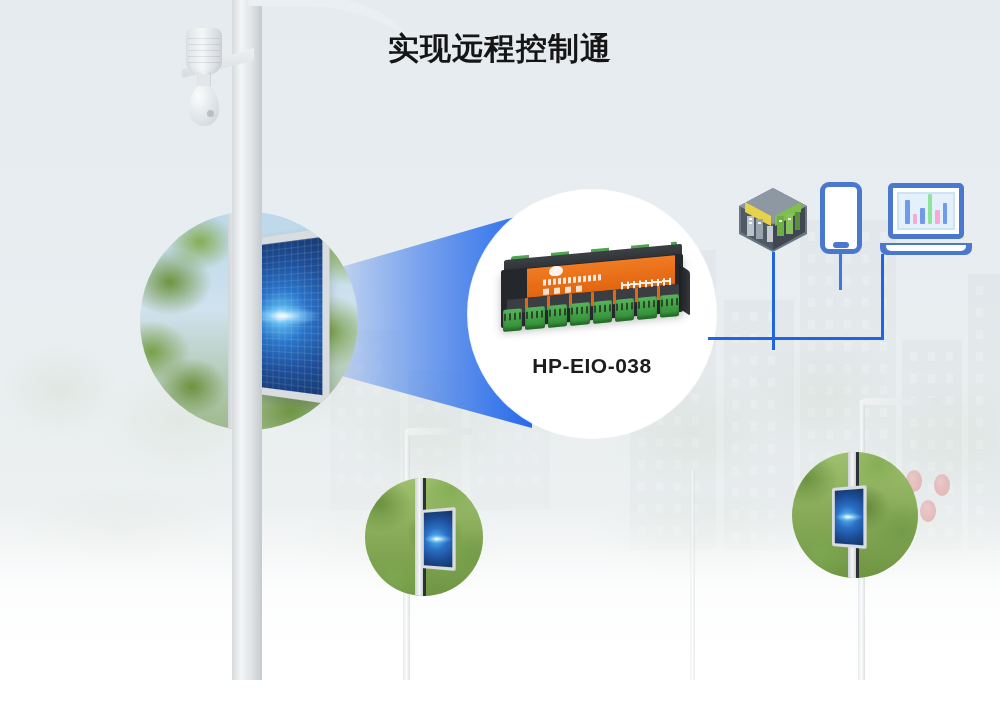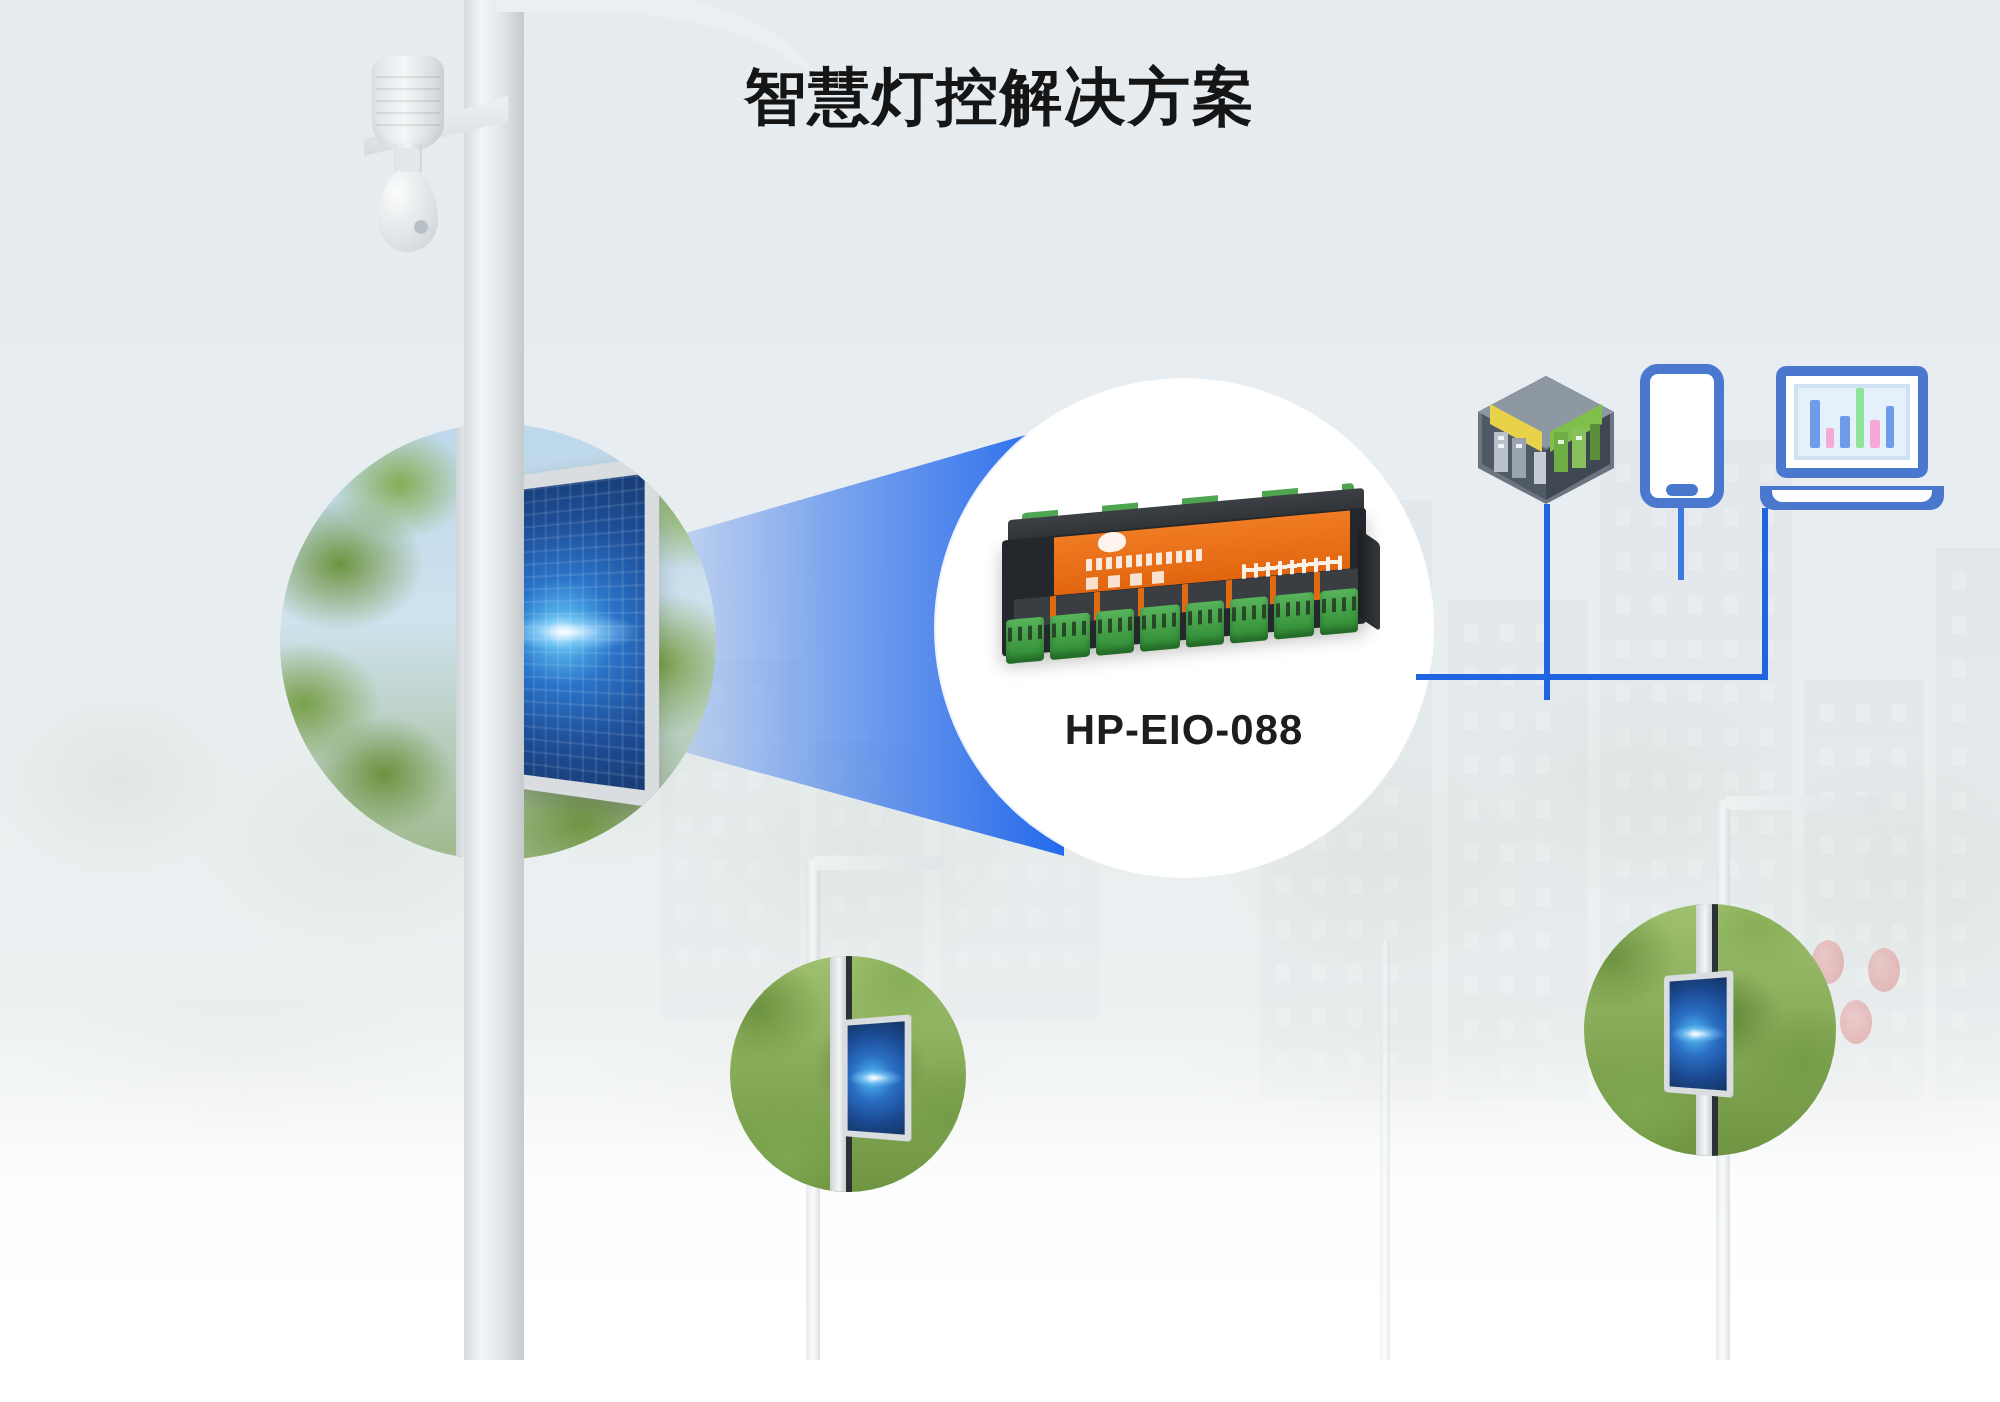--- a/index.html
+++ b/index.html
@@ -708,21 +708,21 @@
         <div class="term"></div>
         <div class="term"></div>
         <div class="term"></div>
       <div class="term"></div>
         <div class="term"></div>
         <div class="term"></div>
         <div class="term"></div>
     </div>
   </div>
 
-  <div class="dev-label">HP-EIO-088</div>
+  <div class="dev-label">HP-EIO-038</div>
 
   <div class="ln" style="left:772px; top:252px; width:3px; height:98px;"></div>
   <div class="ln" style="left:708px; top:337px; width:176px; height:3px;"></div>
   <div class="ln" style="left:881px; top:254px; width:3px; height:86px;"></div>
   <div class="ln" style="left:839px; top:254px; width:3px; height:36px; opacity:.85;"></div>
 
   <div class="icon-server">
     <svg viewBox="0 0 72 68" width="72" height="68">
       <polygon points="36,2 70,20 70,48 36,66 2,48 2,20" fill="#6b7680"></polygon>
       <polygon points="36,2 70,20 36,38 2,20" fill="#8d98a2"></polygon>
@@ -776,15 +776,15 @@
   <div class="circle-sm" style="left:792px; top:452px; width:126px; height:126px;">
     <div class="fol"></div>
     <div class="sm-post" style="left:56px;"></div>
     <div class="sm-dark" style="left:64px;"></div>
     <div class="sm-panel" style="left:40px; top:36px;">
       <div class="sc"></div>
         <div class="fl"></div>
     </div>
   </div>
 
-  <div class="title">智慧灯控解决方案</div>
+  <div class="title">实现远程控制通</div>
 
 </div>
 
 </body></html>

